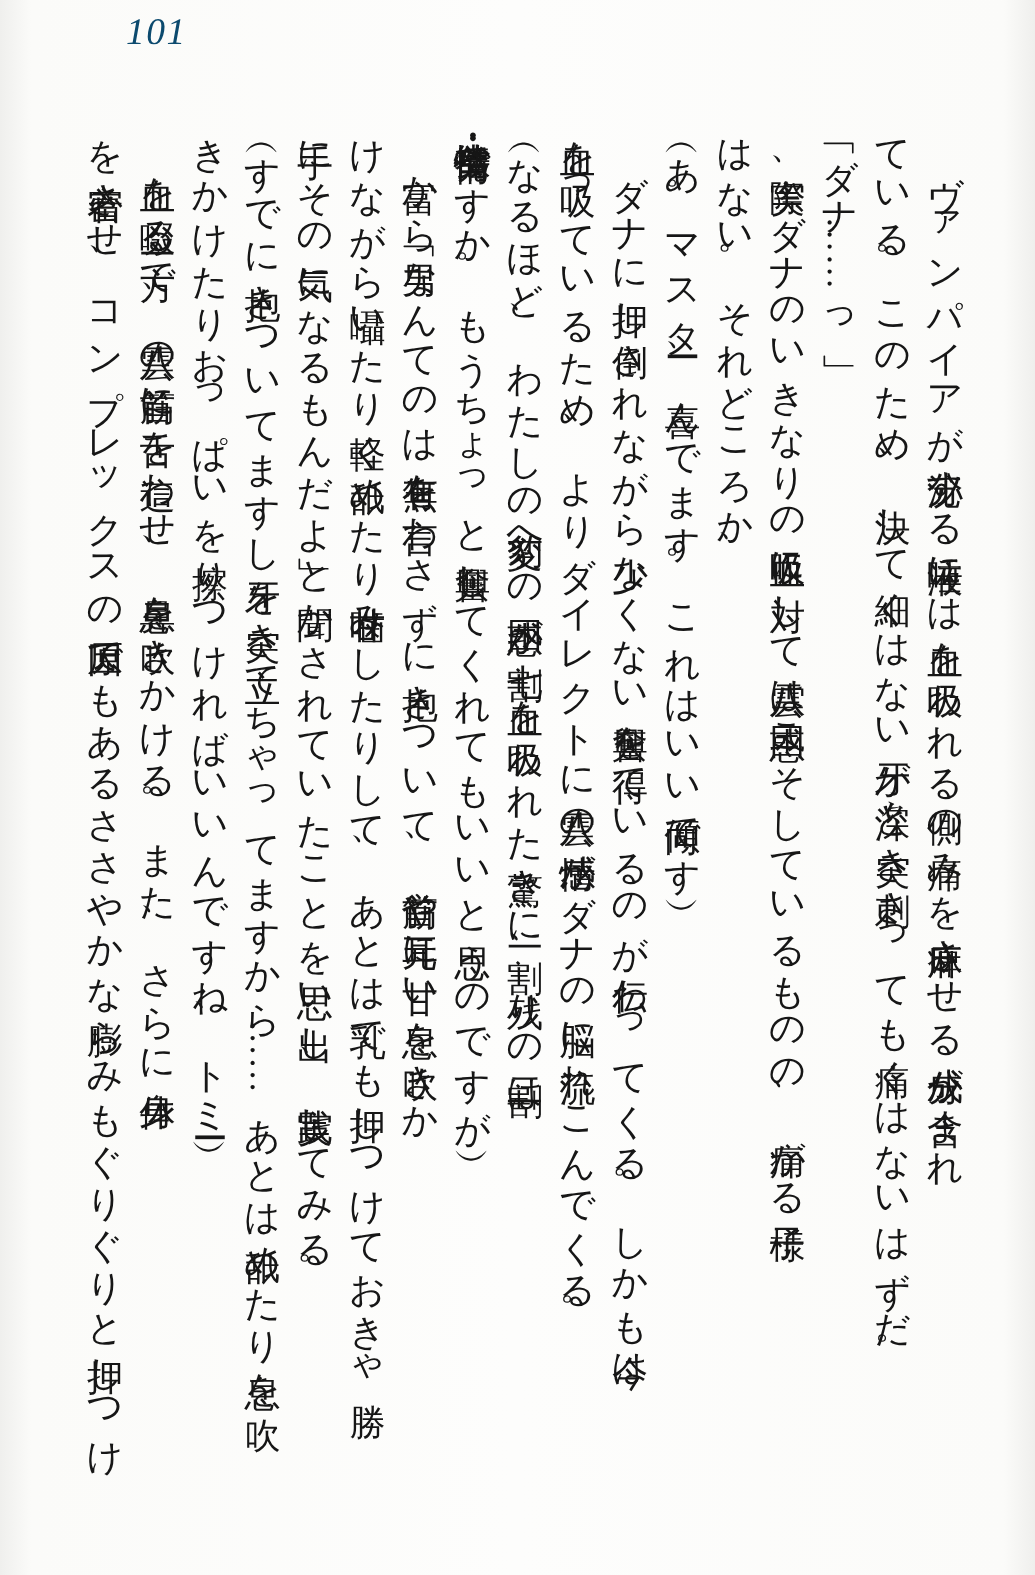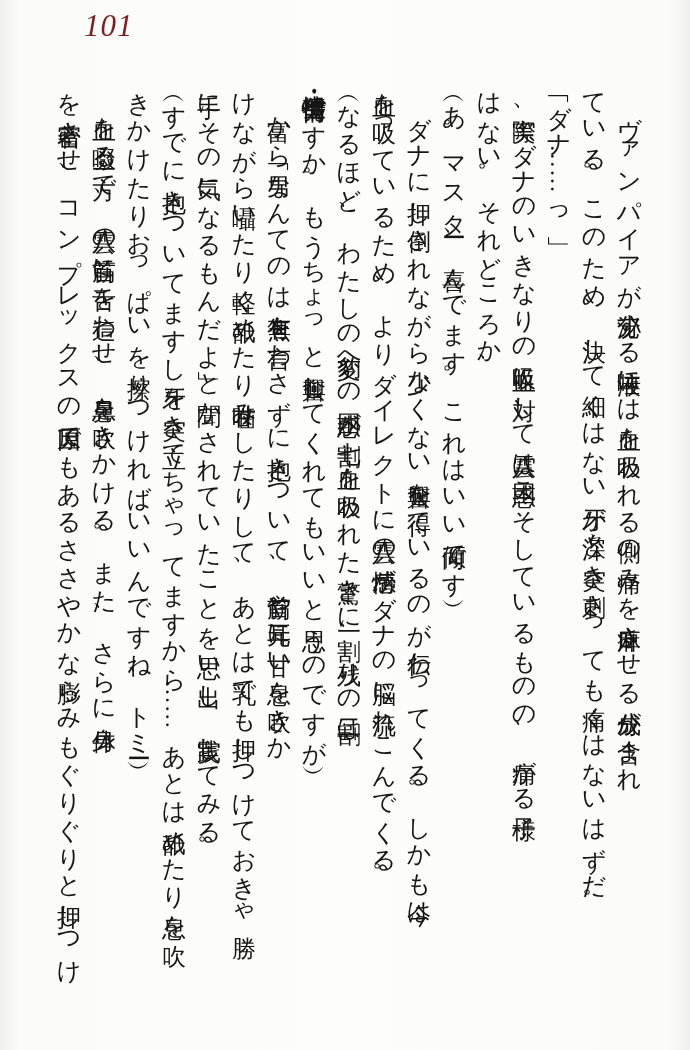--- a/index.html
+++ b/index.html
@@ -11,23 +11,23 @@
     height: 1050px;
     position: relative;
     overflow: hidden;
     background: linear-gradient(90deg, #efefed 0%, #fbfbf9 3%, #fdfdfc 50%, #fbfbf9 97%, #efefed 100%);
     font-family: "Liberation Serif", "DejaVu Serif", serif;
   }
   .page-number {
     position: absolute;
     top: 8px;
     left: 84px;
-    font-size: 31px;
+    font-size: 25px;
     font-style: italic;
-    color: #7f1d1d;
+    color: #0c4a6e;
     letter-spacing: 1px;
   }
   .text-block {
     position: absolute;
     top: 76px;
     right: 44px;
     height: 945px;
     writing-mode: vertical-rl;
     text-orientation: mixed;
     font-size: 24px;

